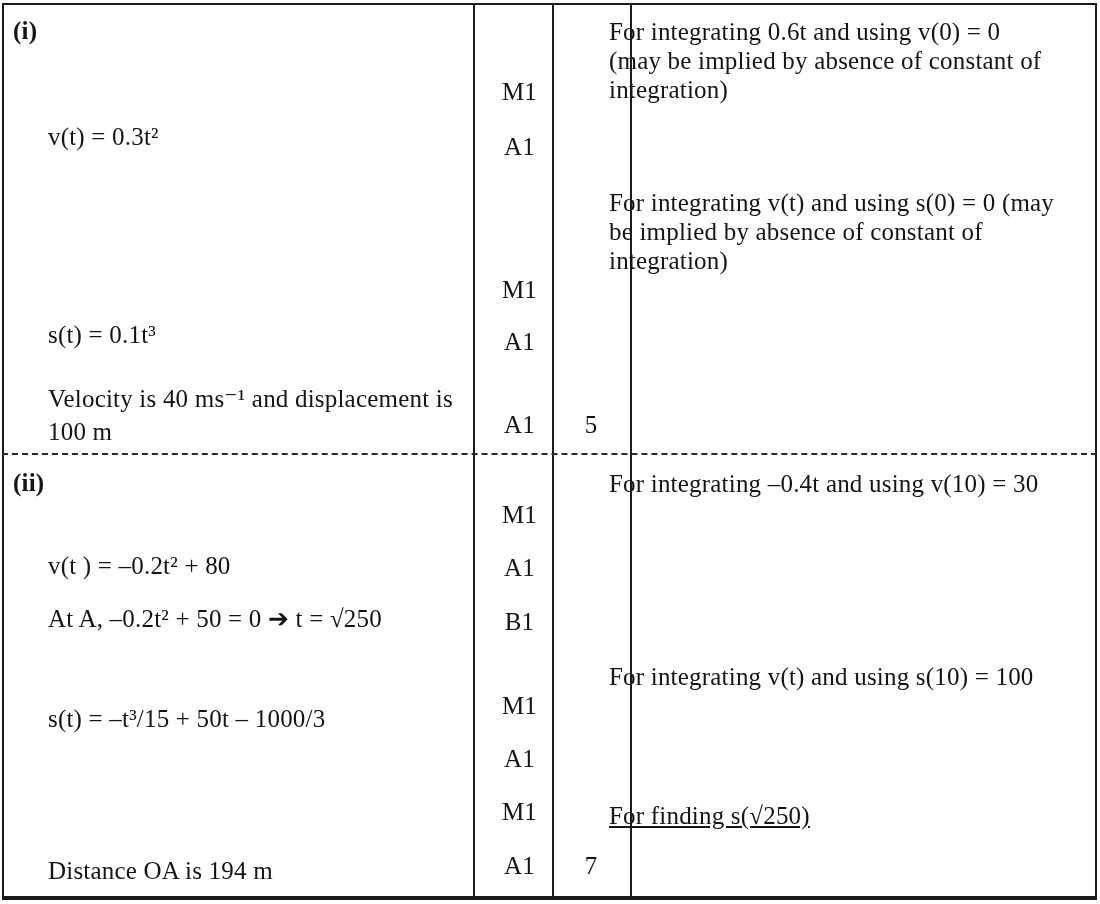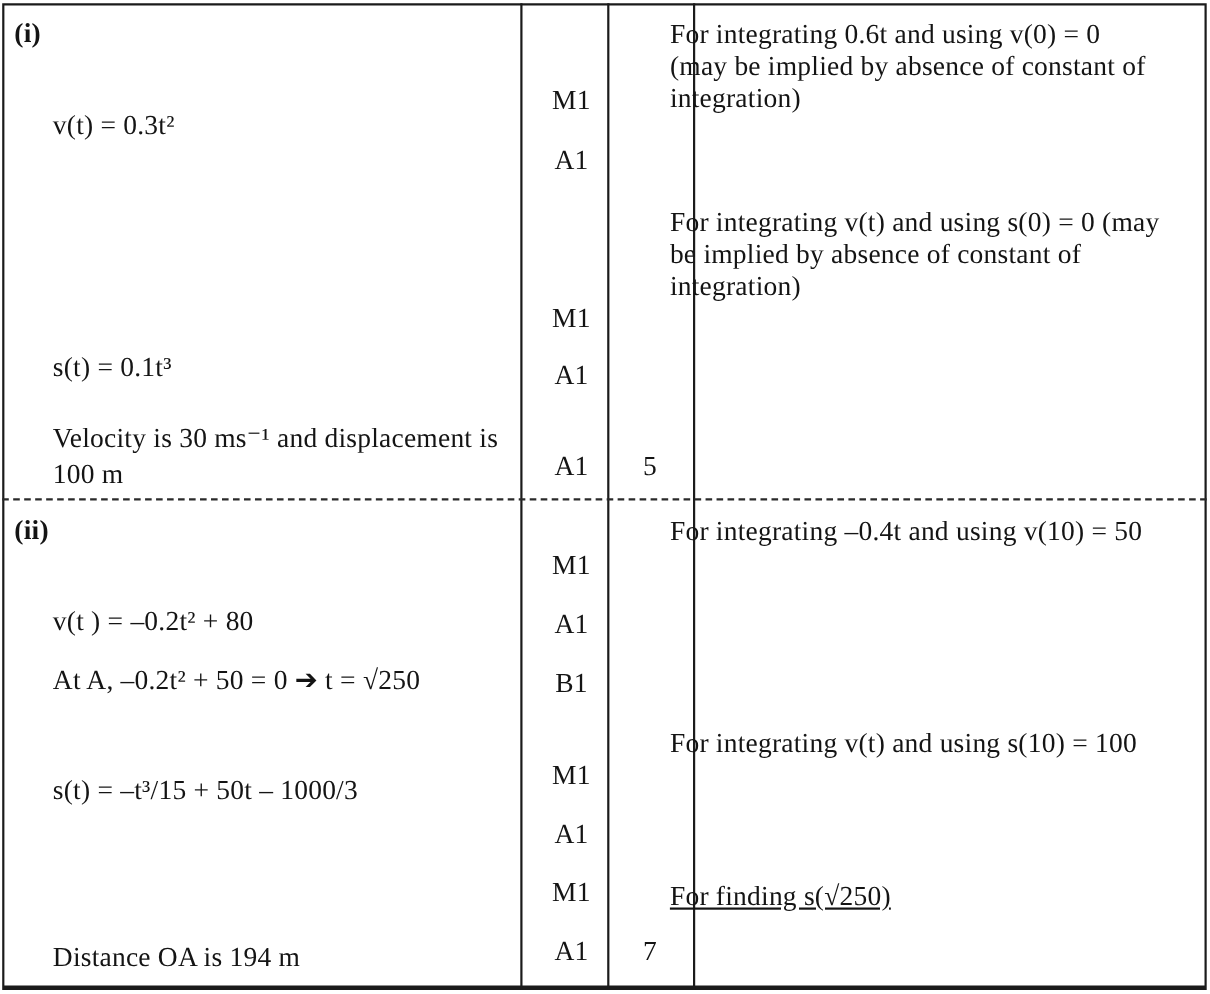--- a/index.html
+++ b/index.html
@@ -68,23 +68,23 @@
 
 <div class="sheet">
 
   <div class="outer"></div>
   <div class="vline v1"></div>
   <div class="vline v2"></div>
   <div class="vline v3"></div>
   <div class="dashline"></div>
 
   <div class="txt bold" style="left:13px; top:16px;">(i)</div>
-  <div class="txt work" style="top:100px;">v(t) = 0.3t²</div>
+  <div class="txt work" style="top:122px;">v(t) = 0.3t²</div>
   <div class="txt work" style="top:320px;">s(t) = 0.1t³</div>
-  <div class="txt work tall" style="top:382px; width:430px;">Velocity is 30 ms⁻¹ and displacement is
+  <div class="txt work tall" style="top:382px; width:430px;">Velocity is 40 ms⁻¹ and displacement is
 100 m</div>
 
   <div class="txt mark" style="top:77px;">M1</div>
   <div class="txt mark" style="top:132px;">A1</div>
   <div class="txt mark" style="top:275px;">M1</div>
   <div class="txt mark" style="top:327px;">A1</div>
   <div class="txt mark" style="top:410px;">A1</div>
 
   <div class="txt total" style="top:410px;">5</div>
 
@@ -104,17 +104,17 @@
   <div class="txt mark" style="top:500px;">M1</div>
   <div class="txt mark" style="top:553px;">A1</div>
   <div class="txt mark" style="top:607px;">B1</div>
   <div class="txt mark" style="top:691px;">M1</div>
   <div class="txt mark" style="top:744px;">A1</div>
   <div class="txt mark" style="top:797px;">M1</div>
   <div class="txt mark" style="top:851px;">A1</div>
 
   <div class="txt total" style="top:851px;">7</div>
 
-  <div class="txt comment" style="top:469px;">For integrating –0.4t and using v(10) = 50</div>
+  <div class="txt comment" style="top:469px;">For integrating –0.4t and using v(10) = 30</div>
   <div class="txt comment" style="top:662px;">For integrating v(t) and using s(10) = 100</div>
   <div class="txt comment" style="top:801px;text-decoration:underline;">For finding s(√250)</div>
 
 </div>
 
 </body></html>

